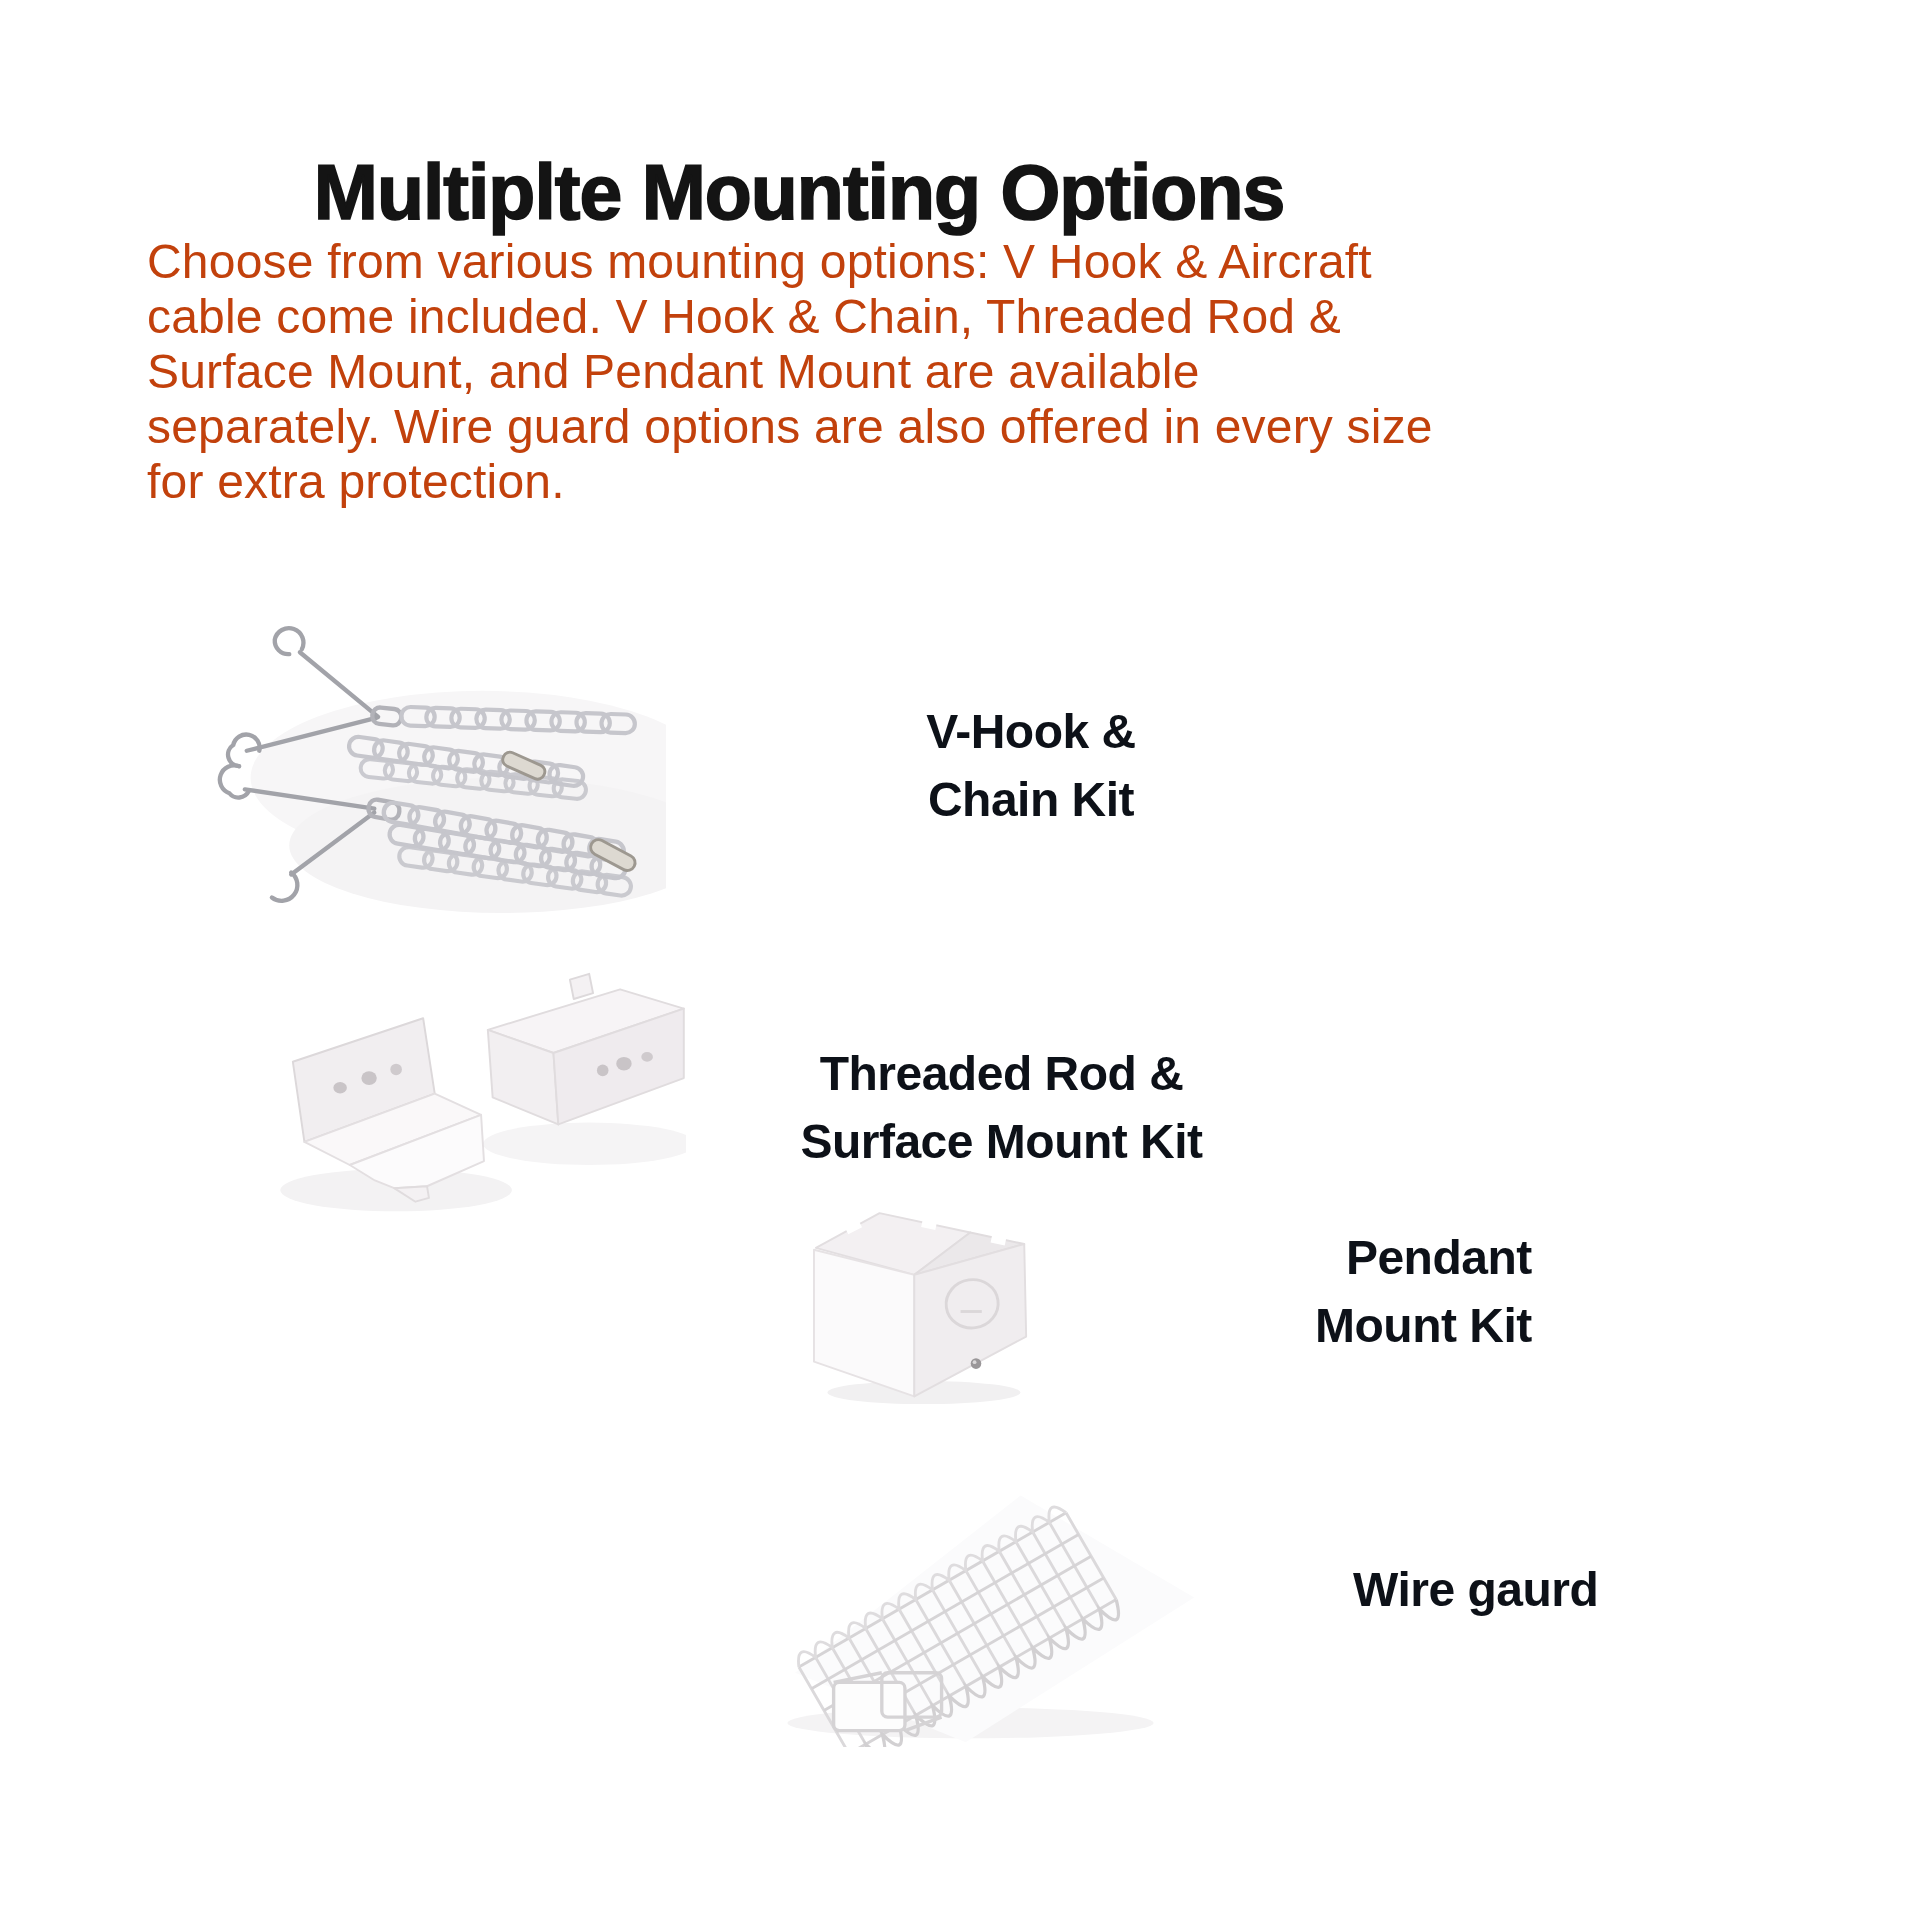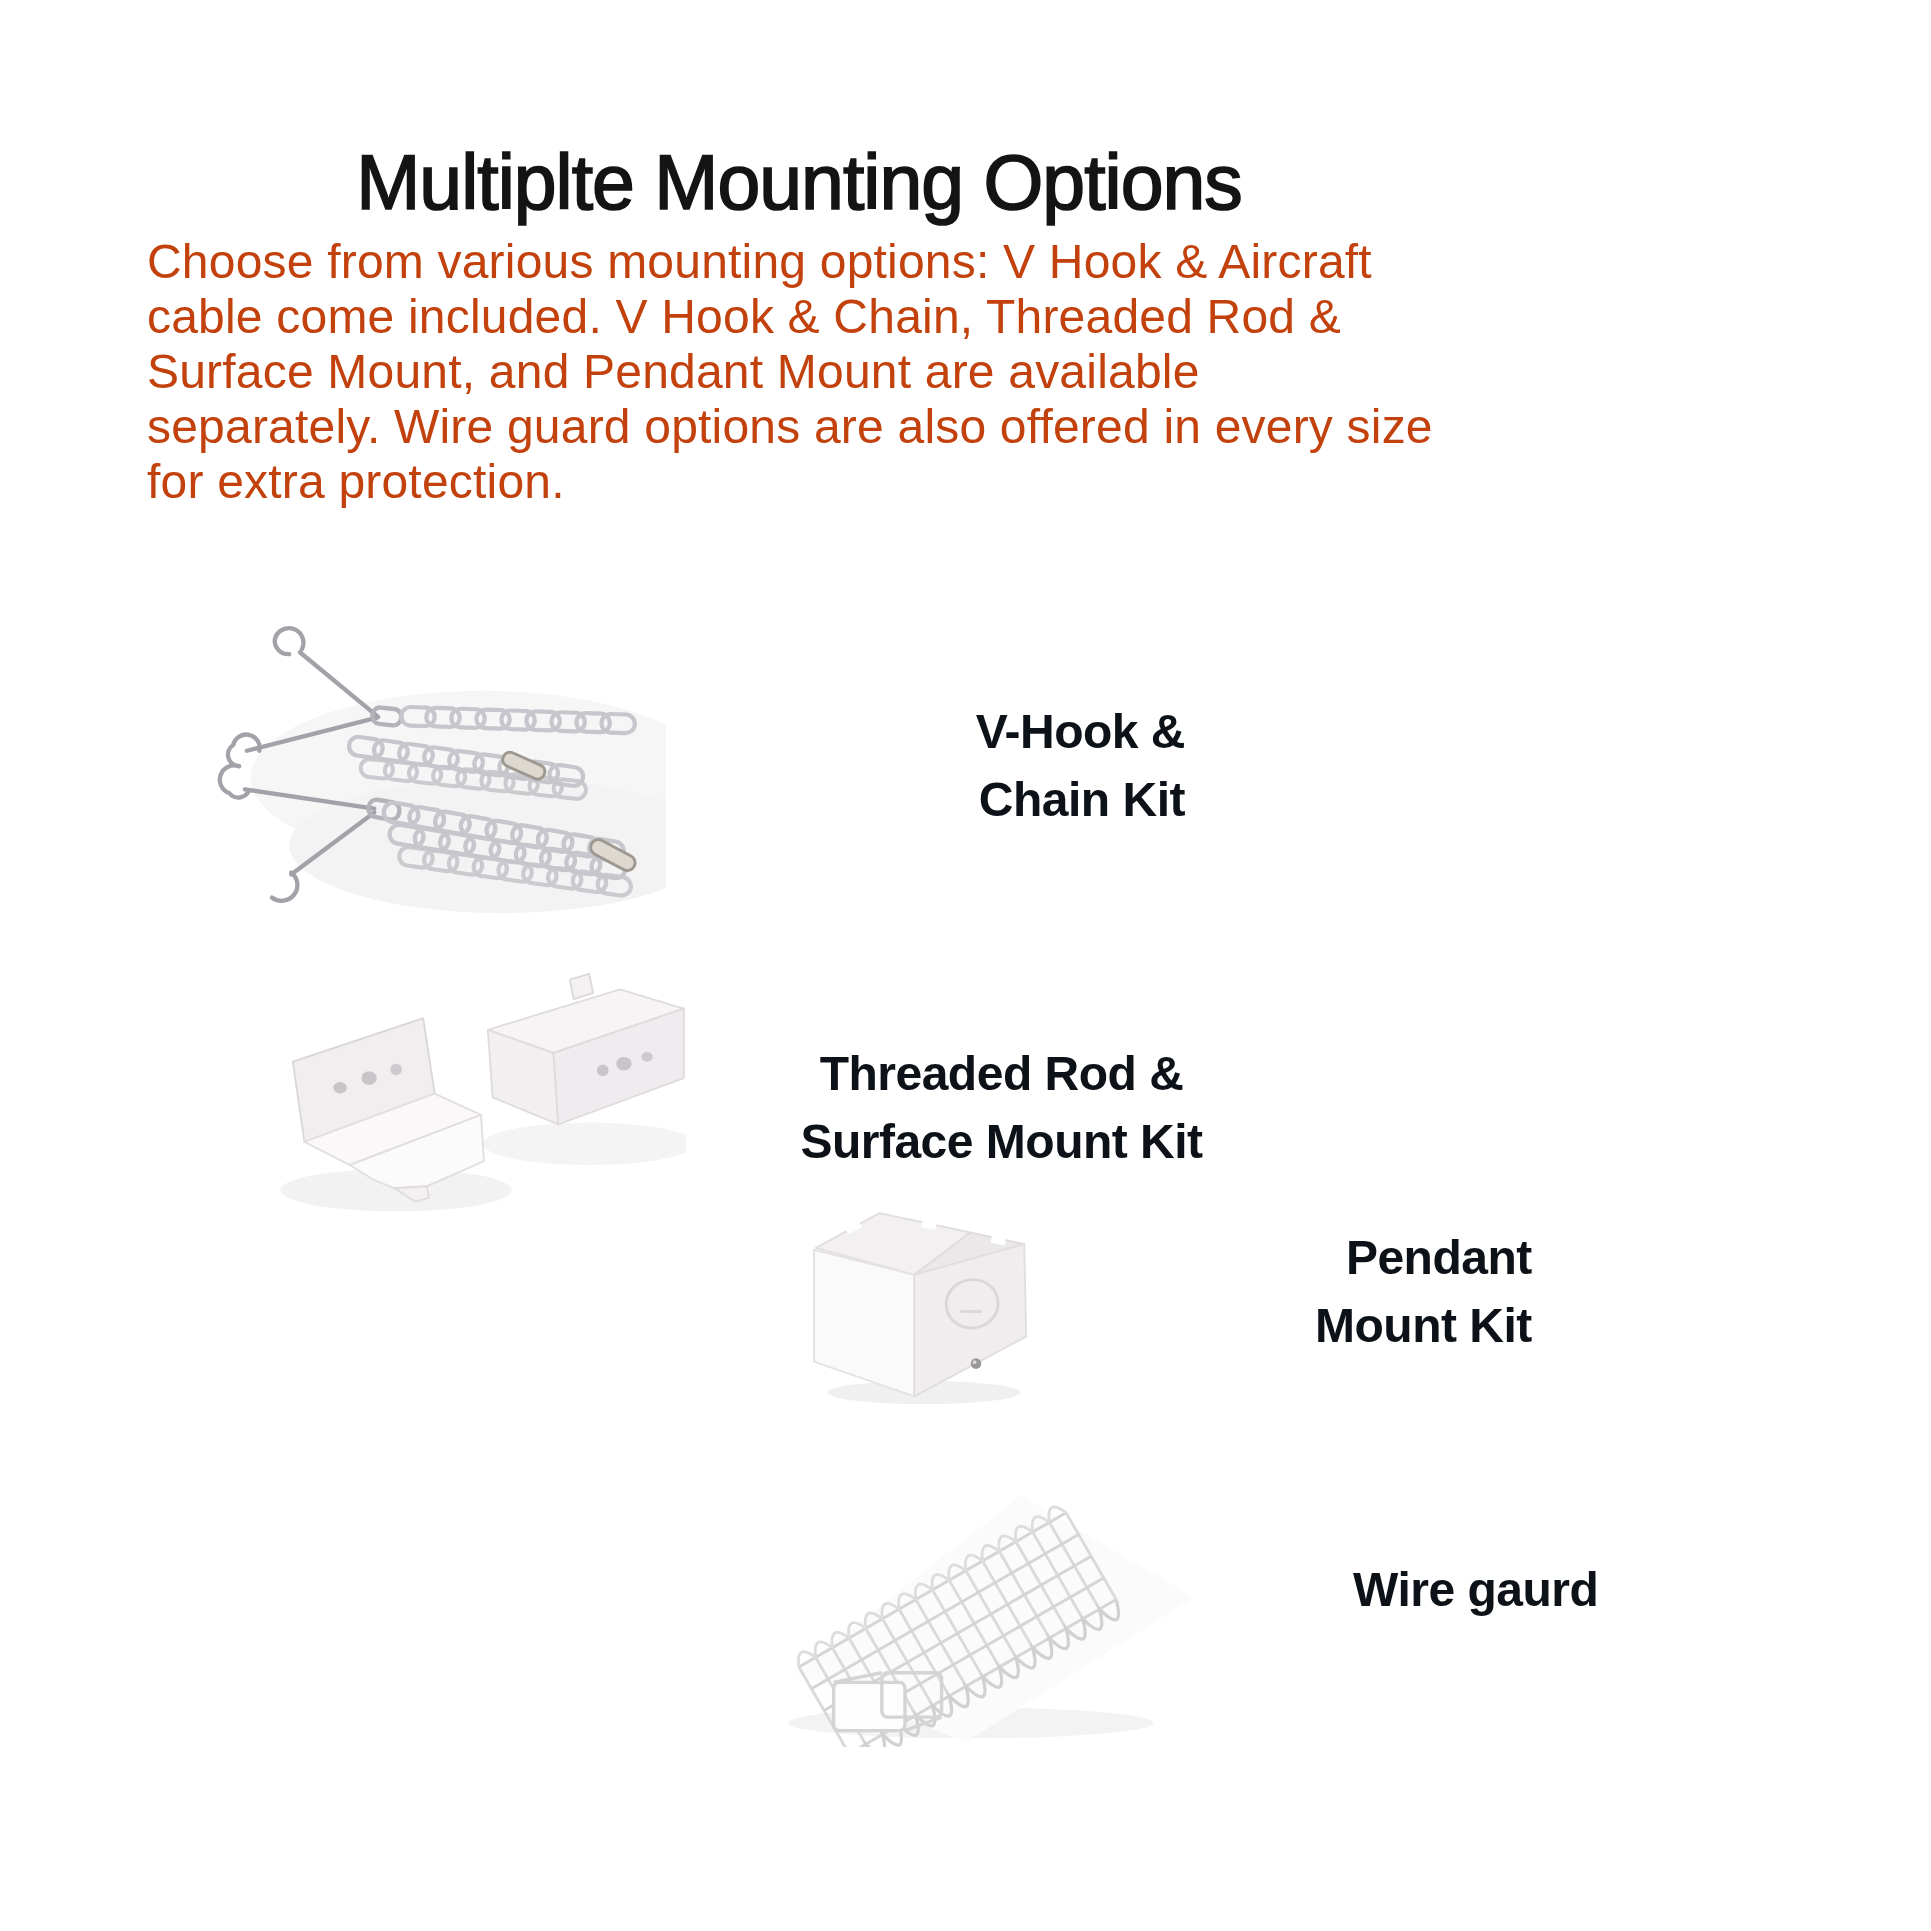--- a/index.html
+++ b/index.html
@@ -1,34 +1,34 @@
 <!DOCTYPE html>
 <html><head>
 <meta charset="utf-8">
 <style>
   html,body{margin:0;padding:0;background:#ffffff;}
   #canvas{
     position:relative;width:1931px;height:1931px;background:#ffffff;overflow:hidden;
     font-family:"Liberation Sans", sans-serif;color:#1c1c1c;
   }
   .page-title{
-    position:absolute;top:141px;left:0;width:1598px;text-align:center;
-    font-size:77px;line-height:83px;font-weight:400;color:#141414;
+    position:absolute;top:151px;left:0;width:1598px;text-align:center;
+    font-size:77px;line-height:83px;font-weight:700;color:#141414;
     letter-spacing:-1px;-webkit-text-stroke:1.7px #141414;
   }
   .desc{
     position:absolute;top:234px;left:147px;width:1699px;
     font-size:48px;line-height:55px;color:#c2410c;white-space:pre-line;
     letter-spacing:0.2px;
   }
   .kit-label{
     position:absolute;font-size:48px;line-height:68px;color:#0d1118;
     font-weight:600;white-space:pre-line;letter-spacing:-0.5px;
   }
-  .label-vhook{left:837px;top:698px;width:348px;text-align:right;}
+  .label-vhook{left:857px;top:698px;width:348px;text-align:center;}
   .label-rod{left:770px;top:1040px;width:463px;text-align:center;}
   .label-pendant{left:1315px;top:1224px;text-align:right;}
   .label-wire{left:1305px;top:1556px;text-align:left;margin-left:48px;}
   .kit-image{position:absolute;}
   .img-vhook{left:183px;top:488px;}
   .img-brackets{left:280px;top:970px;}
   .img-pendant{left:806px;top:1190px;}
   .img-wire{left:739px;top:1453px;}
 </style>
 </head>

